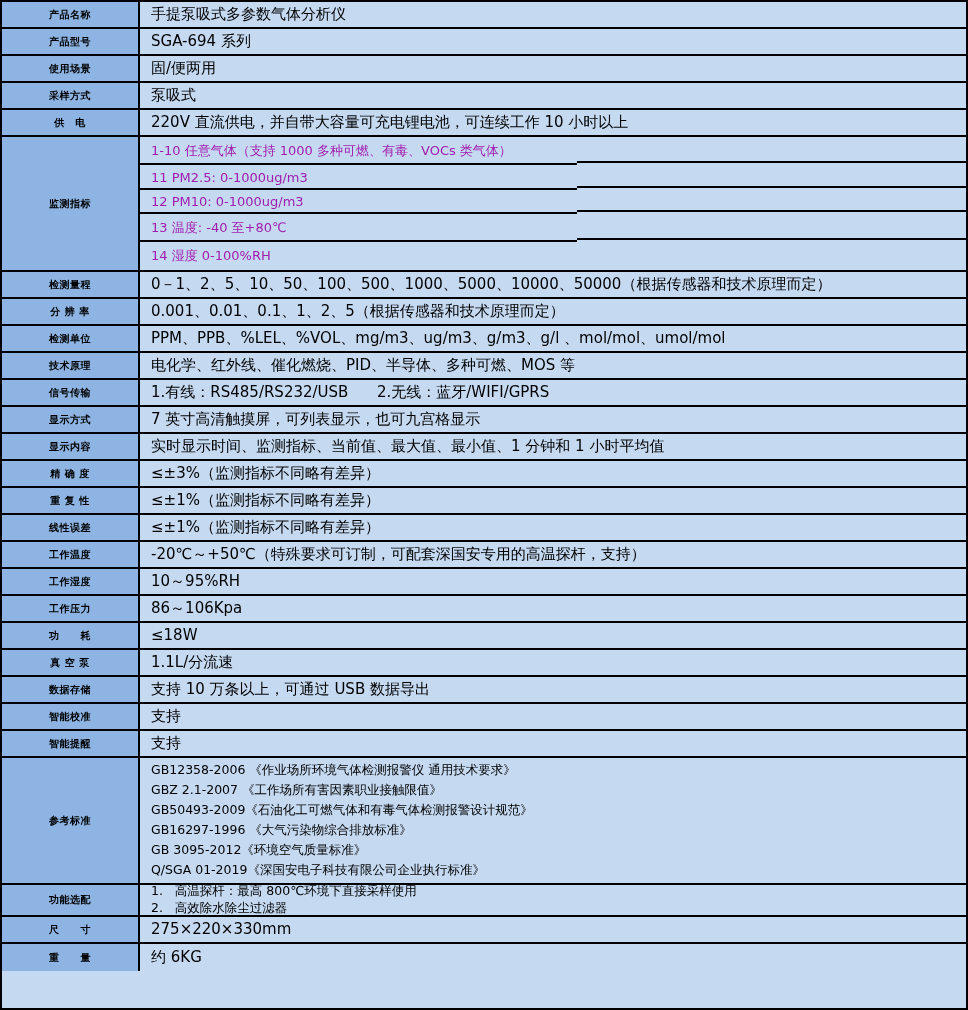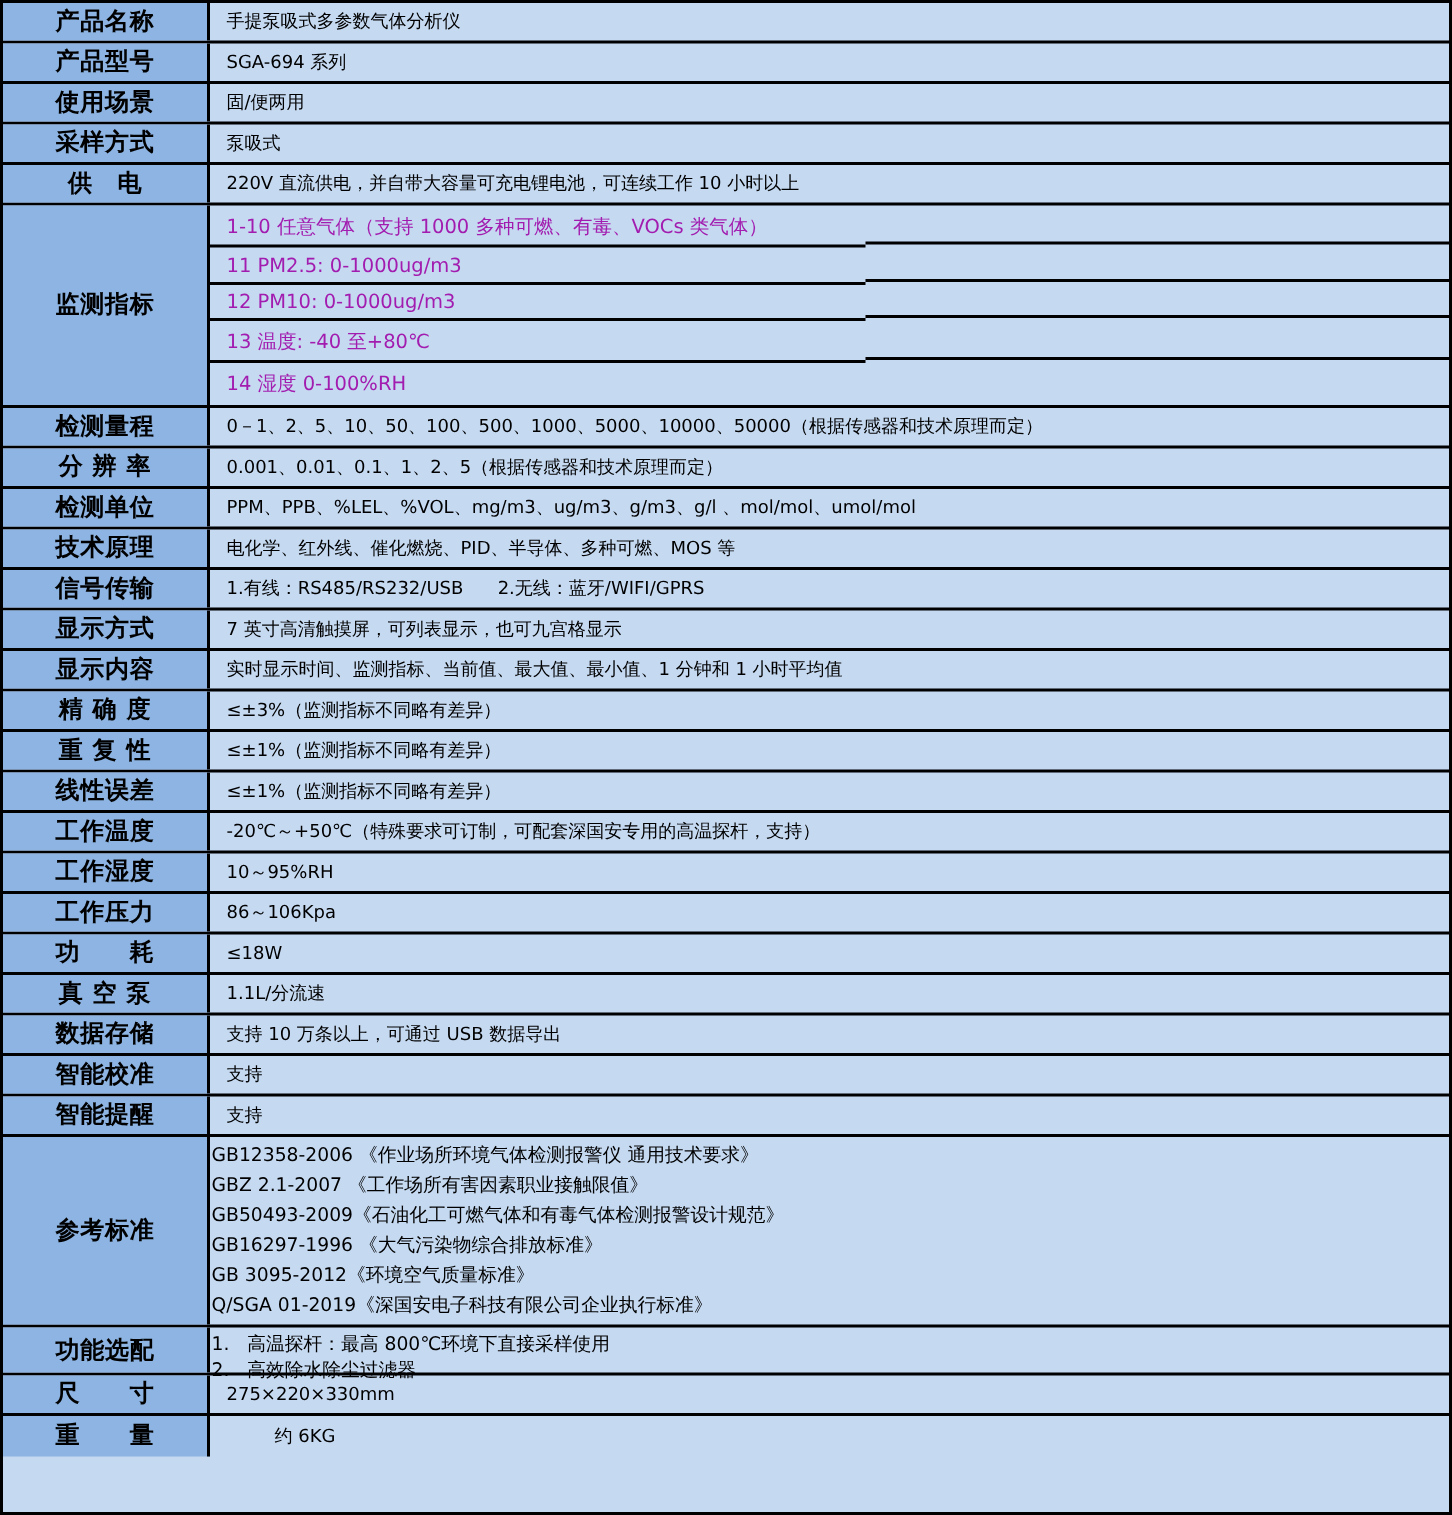--- a/index.html
+++ b/index.html
@@ -21,44 +21,44 @@
   .row {
     display: flex;
     box-sizing: border-box;
     height: 27px;
     border-bottom: 2px solid #000;
     flex: 0 0 auto;
   }
   .row.row-monitor   { height: 135px; }
   .row.row-standards { height: 127px; }
   .row.row-options   { height: 32px; }
-  .row.row-last      { border-bottom: none; gap: 32px; }
+  .row.row-last      { border-bottom: none; }
   .label-cell {
     flex: 0 0 138px;
     width: 138px;
     box-sizing: border-box;
     background: #8db4e2;
     border-right: 2px solid #000;
     display: flex;
     align-items: center;
     justify-content: center;
     font-weight: bold;
-    font-size: 16px;
+    font-size: 10px;
     color: #000;
     text-align: center;
     white-space: pre-wrap;
     letter-spacing: 0.5px;
   }
   .value-cell {
     flex: 1 1 auto;
     box-sizing: border-box;
     display: flex;
     align-items: center;
     padding: 0 8px 0 11px;
-    font-size: 12px;
+    font-size: 15px;
     color: #000;
     white-space: pre-wrap;
     line-height: 1.25;
   }
   .value-stack {
     flex: 1 1 auto;
     display: flex;
     flex-direction: column;
   }
   .sub-row {
@@ -87,22 +87,22 @@
     left: 437px;
     right: 0;
     bottom: 2px;
     height: 2px;
     background: #000;
   }
   .value-multi {
     flex: 1 1 auto;
     display: flex;
     flex-direction: column;
-    justify-content: space-between;
-    padding: 3px 8px 3px 1px;
+    justify-content: center;
+    padding: 3px 8px 3px 11px;
     box-sizing: border-box;
   }
   .multi-line {
     flex: 1 1 auto;
     display: flex;
     align-items: center;
     font-size: 12.5px;
     color: #000;
     white-space: pre-wrap;
   }

